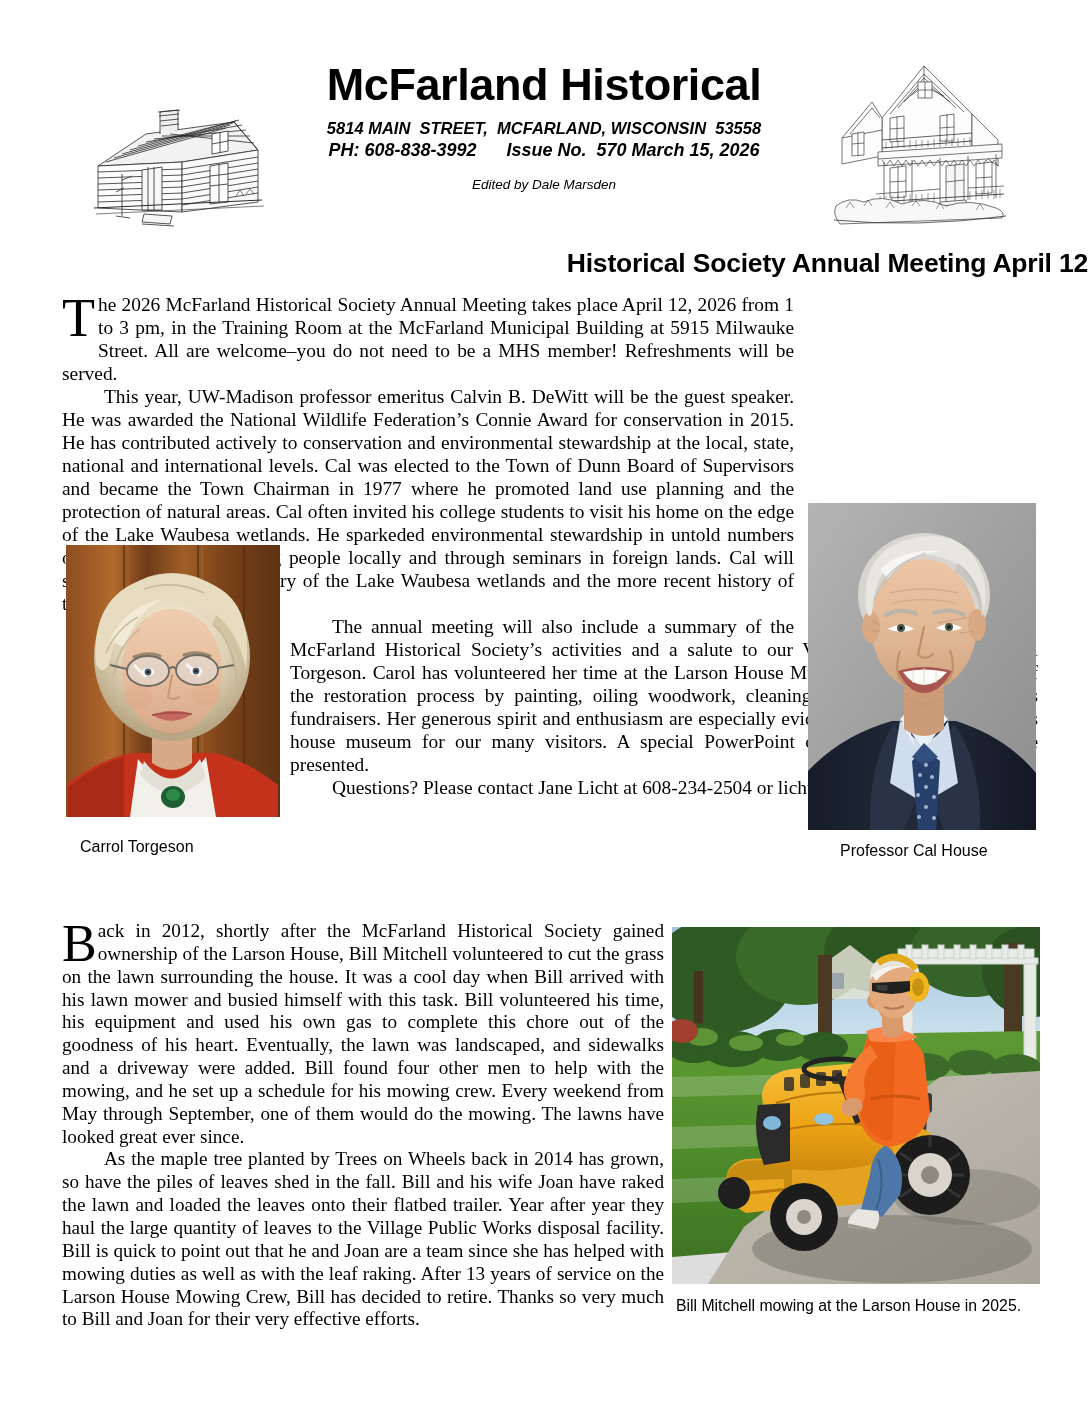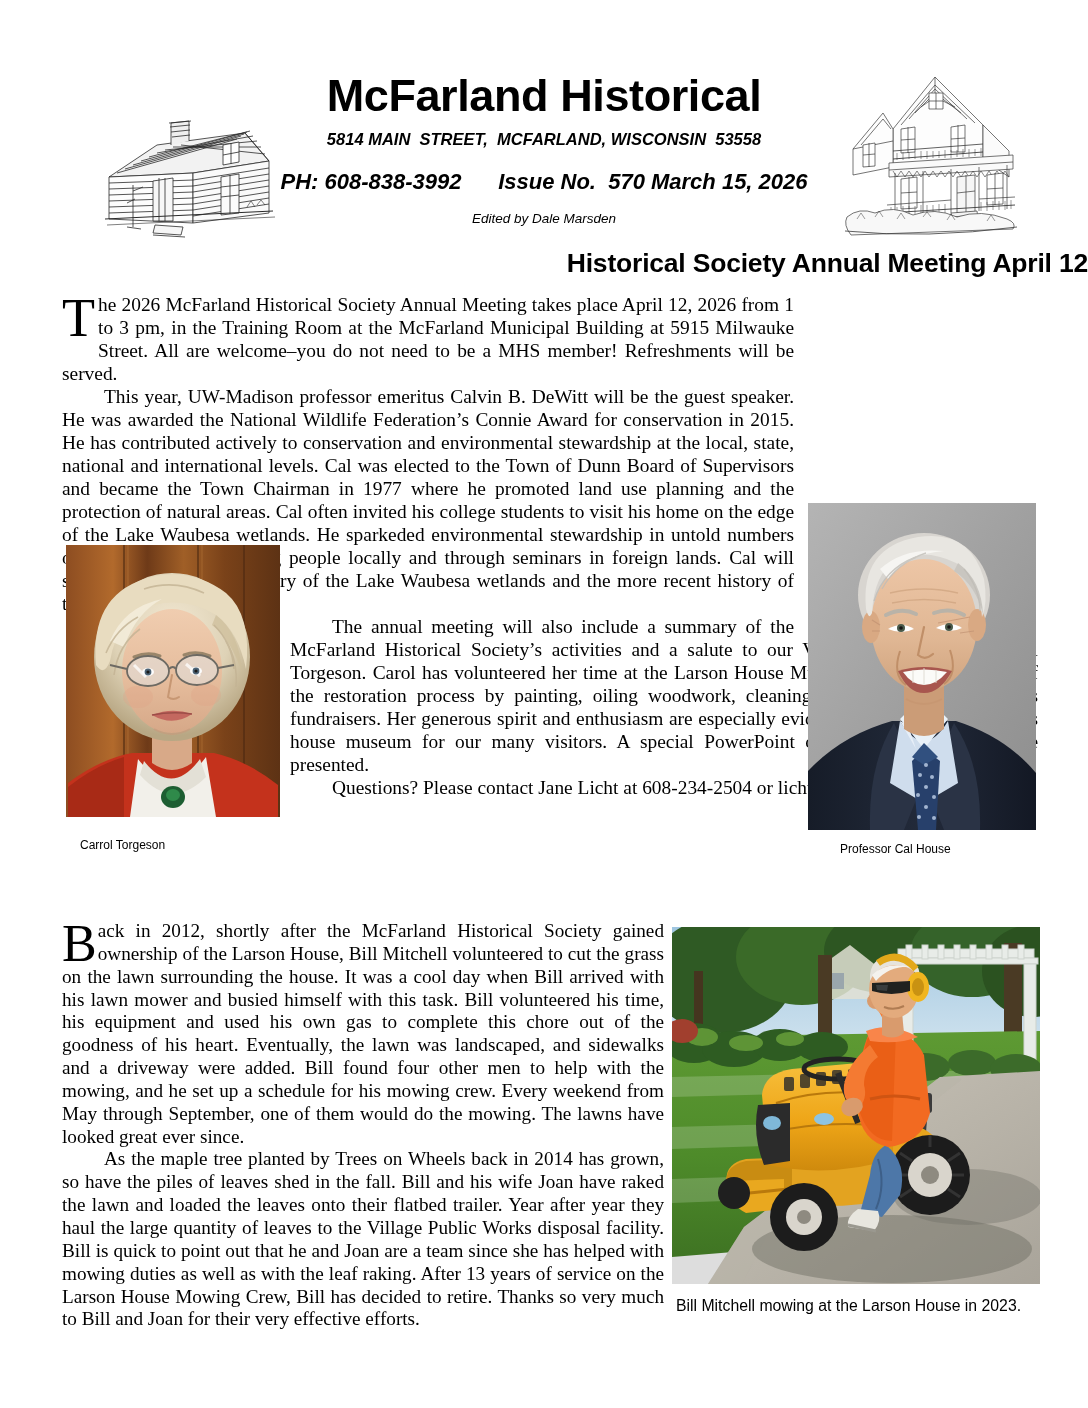--- a/index.html
+++ b/index.html
@@ -15,21 +15,21 @@
     color: #000;
     overflow: hidden;
   }
 
   .page {
     position: relative;
     width: 1088px;
     height: 1408px;
     background: #fff;
     box-sizing: border-box;
-    padding: 11px;
+    padding: 0;
   }
 
   
   .masthead {
     position: relative;
     height: 248px;
   }
   .masthead-center {
     position: absolute;
     left: 255px;
@@ -52,24 +52,23 @@
     font-style: italic;
     font-size: 16.5px;
     line-height: 1.28;
     margin-top: 10px;
     white-space: pre;
   }
   .addr-line2 {
     font-family: "Liberation Sans", sans-serif;
     font-weight: bold;
     font-style: italic;
-    font-size: 22px;
+    font-size: 18px;
     line-height: 1.28;
     white-space: pre;
-    margin-top: 18px;
   }
   .editor-line {
     font-family: "Liberation Sans", sans-serif;
     font-style: italic;
     font-size: 13.5px;
     line-height: 1.3;
     margin-top: 14px;
   }
 
   
@@ -155,21 +154,21 @@
     line-height: 1.19;
     text-align: justify;
   }
   .article2 p { margin: 0; }
 
   
   .photo { position: relative; overflow: hidden; background:#ddd; }
 
   .caption {
     font-family: "Liberation Sans", sans-serif;
-    font-size: 12px;
+    font-size: 16px;
     color: #000;
   }
   .cap-carrol { position: absolute; left: 80px; top: 838px; }
   .cap-dewitt { position: absolute; left: 840px; top: 842px; }
   .cap-mower  { position: absolute; left: 676px; top: 1297px; font-size: 15.8px; }
 
   .mower-photo {
     position: absolute;
     left: 672px;
     top: 927px;
@@ -695,15 +694,15 @@
       <ellipse cx="246" cy="60" rx="6" ry="9" fill="#c99212"></ellipse>
       <path d="M206 36 Q226 22 244 42" stroke="#e2a81a" stroke-width="7" fill="none"></path>
 
       <path d="M200 56 L238 54 L238 64 Q220 70 200 64 Z" fill="#20211f"></path>
       <path d="M204 58 L216 58 L215 64 L205 63 Z" fill="#45484a" opacity="0.7"></path>
 
       <path d="M212 80 Q222 84 232 79" stroke="#b07c52" stroke-width="2" fill="none"></path>
     </svg>
   </div>
 
-  <div class="caption cap-mower">Bill Mitchell mowing at the Larson House in 2023.</div>
+  <div class="caption cap-mower">Bill Mitchell mowing at the Larson House in 2025.</div>
 
 </div>
 
 </body></html>

